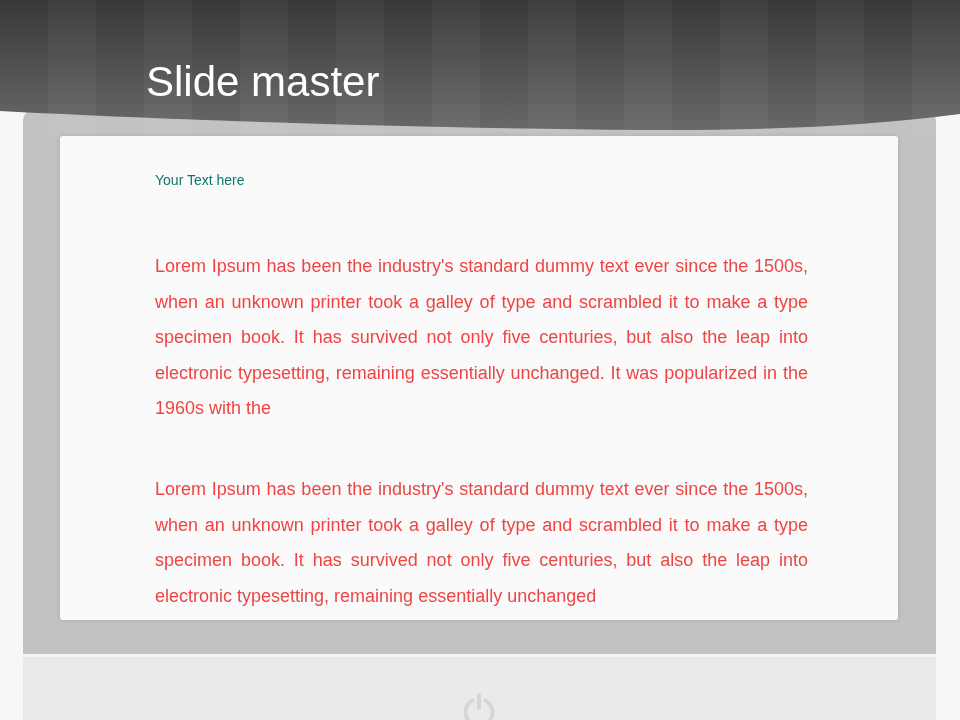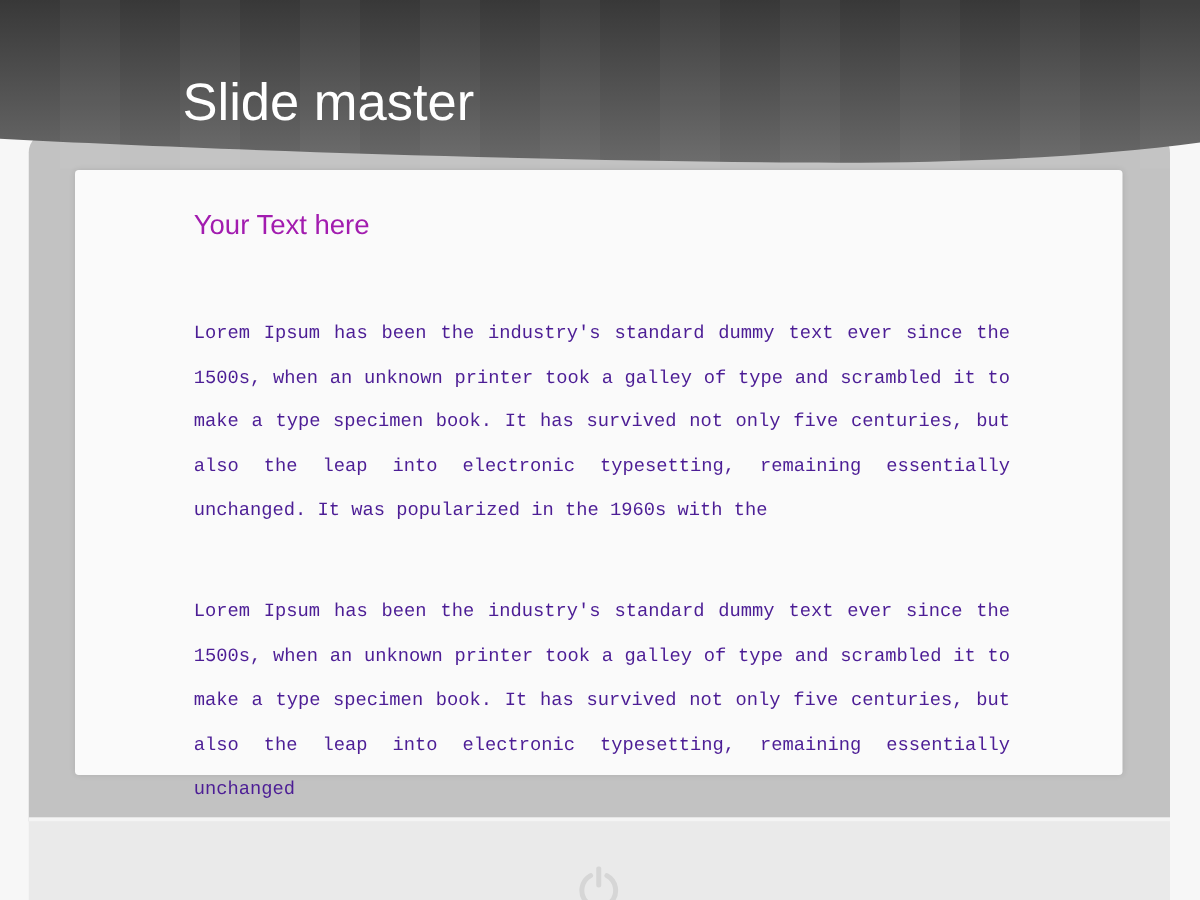--- a/index.html
+++ b/index.html
@@ -26,27 +26,26 @@
   }
   
   .header-svg{position:absolute;left:0;top:0;width:960px;height:135px;display:block;}
   .slide-title{
     position:absolute;left:146px;top:42px;height:44px;line-height:44px;
     font-size:42px;color:#ffffff;letter-spacing:0px;white-space:nowrap;margin-top:18px;
   }
   
   .placeholder-label{
     position:absolute;left:95px;top:30px;width:660px;
-    font-size:22px;line-height:28px;color:#a21caf;
+    font-size:14px;line-height:28px;color:#0f766e;
   }
   .para{
     position:absolute;left:95px;width:653px;
-    font-size:15px;line-height:35.5px;color:#4c1d95;
+    font-size:18px;line-height:35.5px;color:#ef4444;
     text-align:justify;
-    font-family:Liberation Mono, monospace;
   }
   .para-1{top:113px;}
   .para-2{top:336px;}
   
   .power-icon{
     position:absolute;left:461px;top:693px;width:36px;height:36px;
   }
 </style>
 </head>
 <body>

